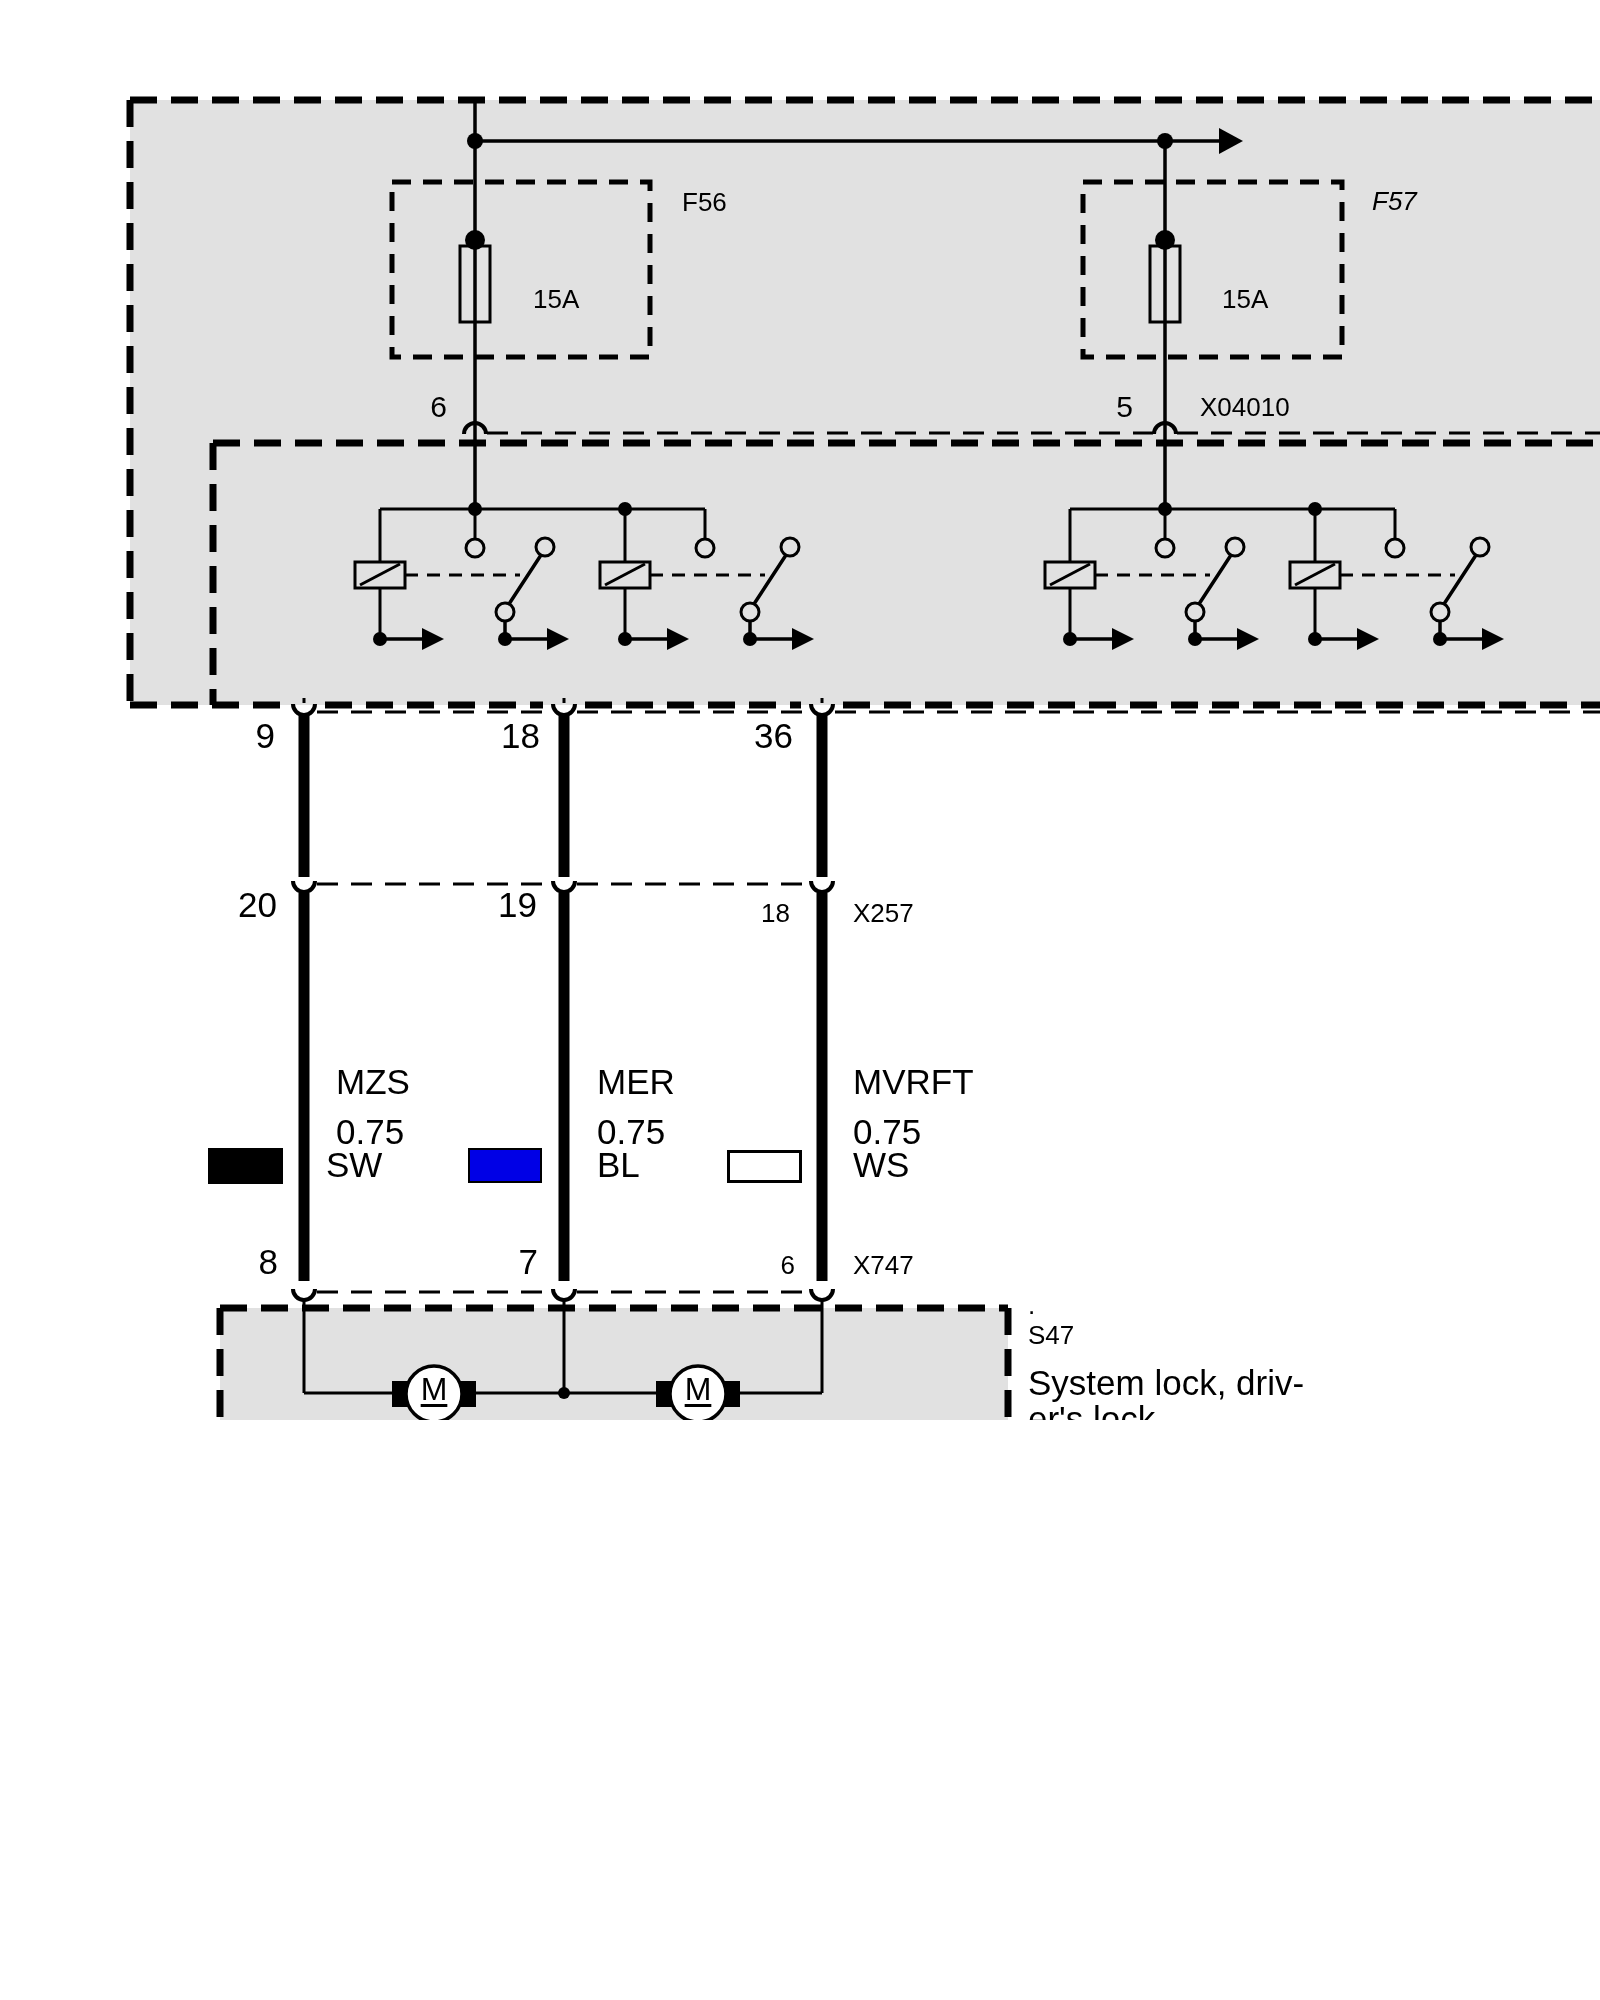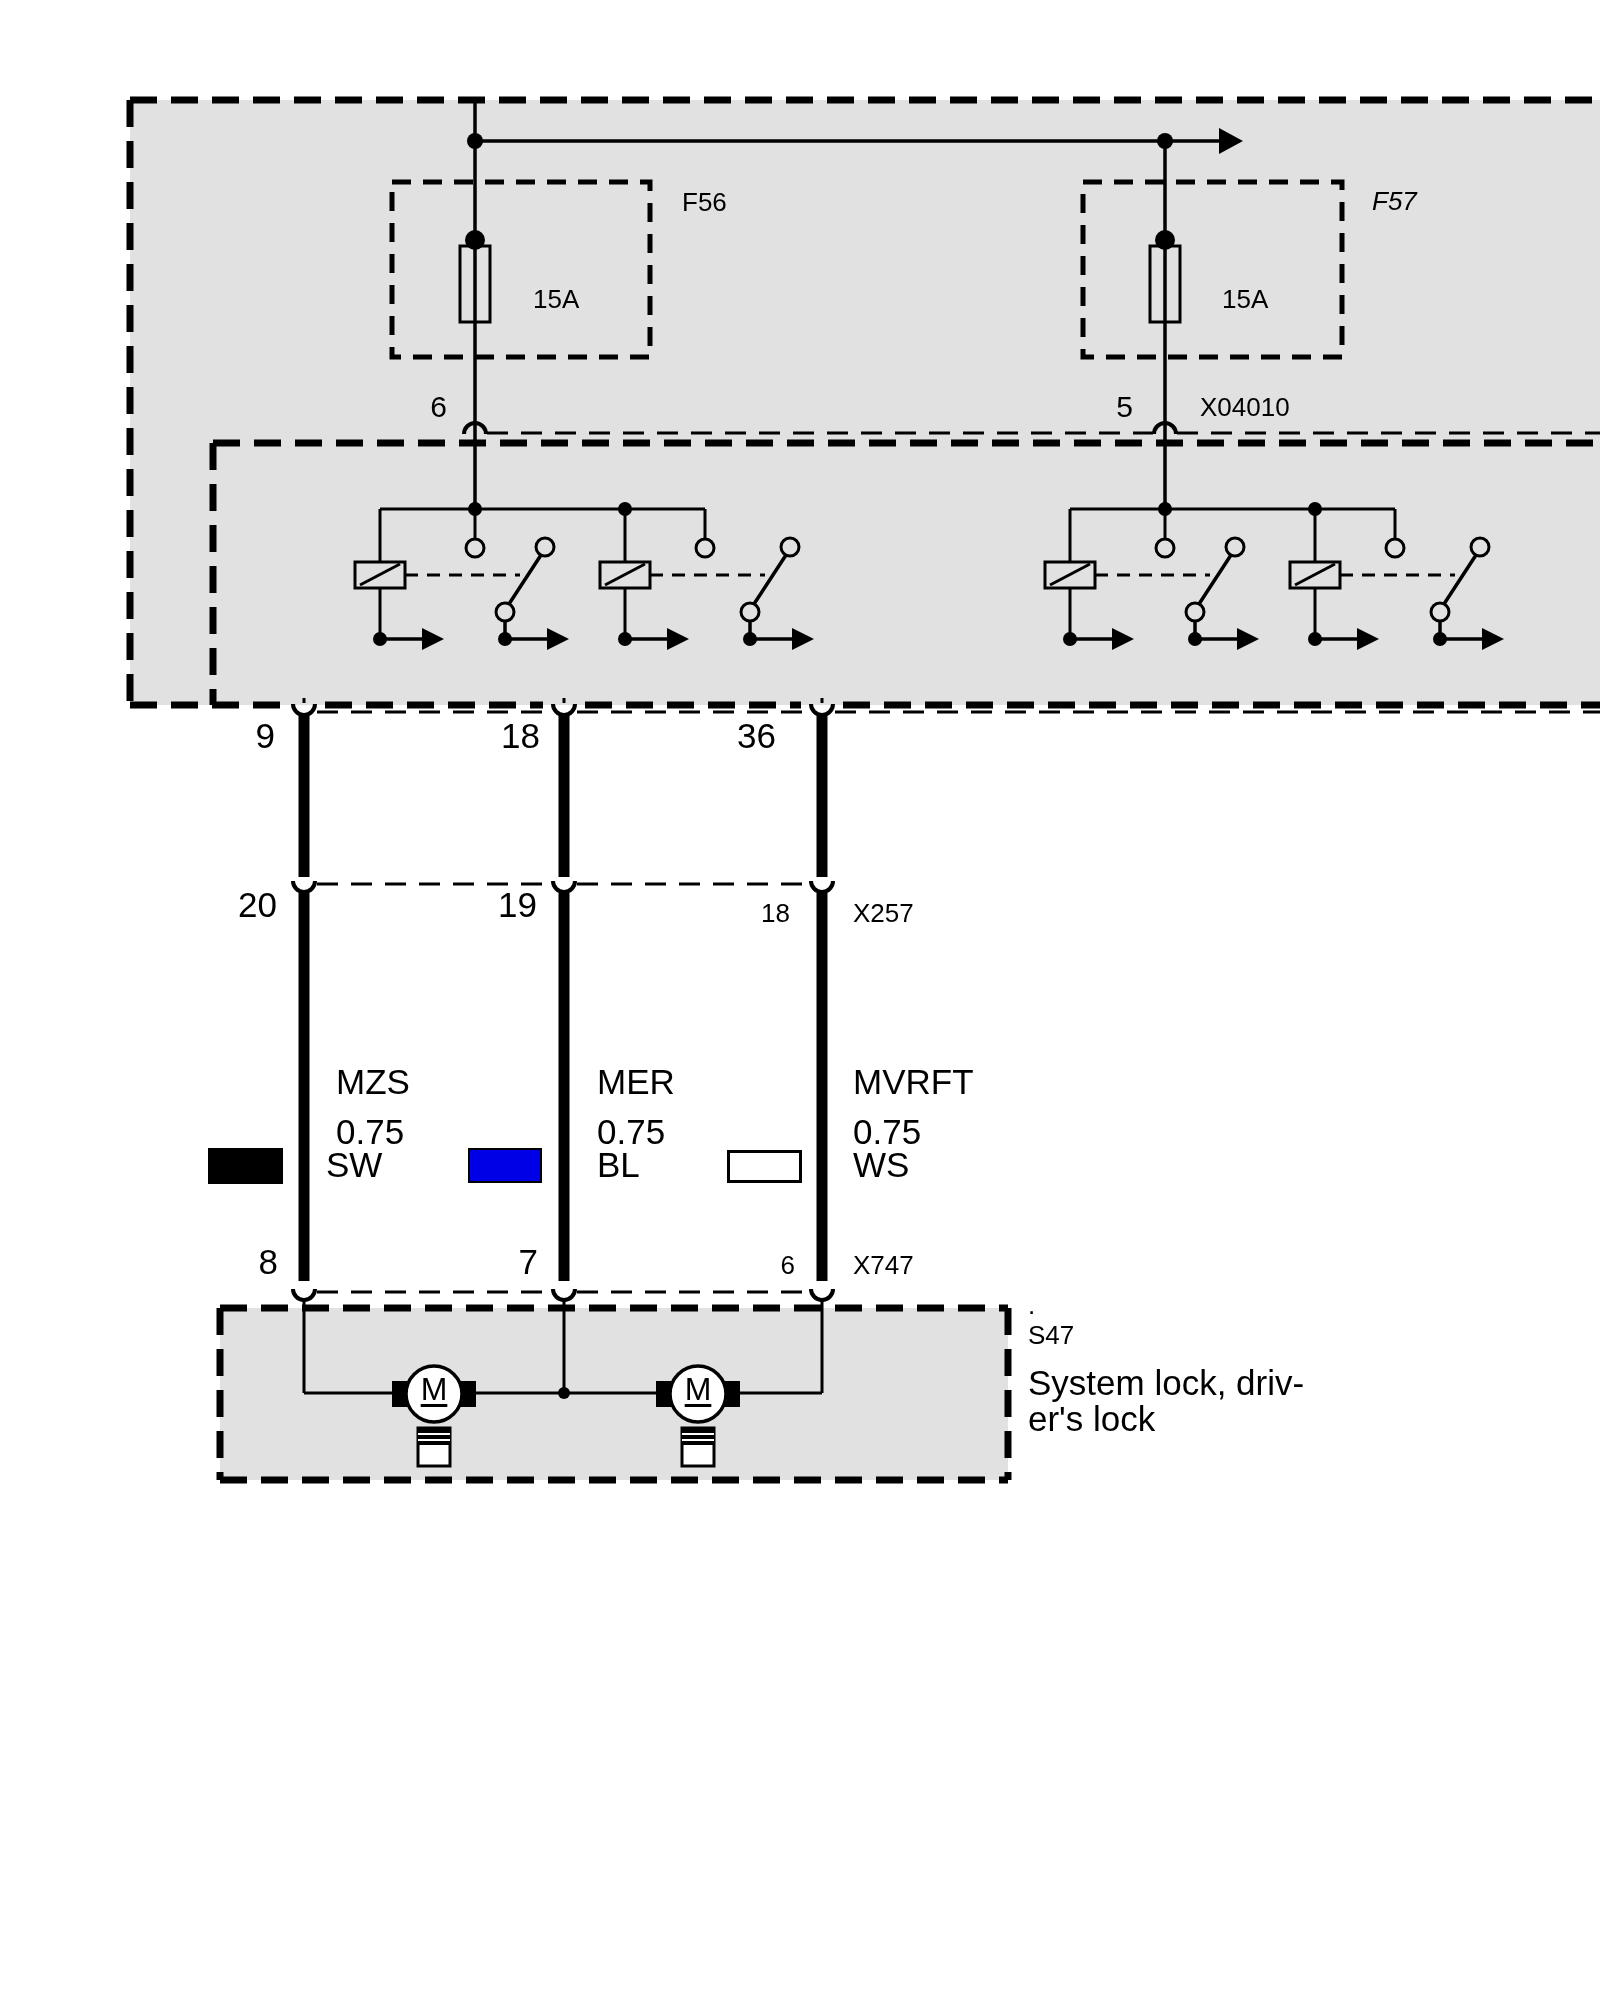--- a/index.html
+++ b/index.html
@@ -1,16 +1,16 @@
 <!DOCTYPE html>
 <html><head>
 <meta charset="utf-8">
 <style>
   html,body{margin:0;padding:0;background:#fff;}
-  .canvas{position:relative;width:1600px;height:2000px;background:#ffffff;overflow:hidden;
+  .canvas{position:relative;width:1600px;height:1420px;background:#ffffff;overflow:hidden;
           font-family:"Liberation Sans","DejaVu Sans",sans-serif;color:#000;}
   svg.layer{position:absolute;left:0;top:0;}
   .lbl{position:absolute;line-height:1;white-space:nowrap;color:#000;}
   .big{font-size:35px;}
   .med{font-size:30px;}
   .small{font-size:26px;}
   .ra{width:120px;text-align:right;}
   .motor-m{font-size:32px;text-decoration:underline;text-underline-offset:4px;width:40px;text-align:center;}
   .swatch{position:absolute;box-sizing:border-box;}
 </style>
@@ -173,21 +173,21 @@
   <div class="lbl small" style="left:533px;top:286px;">15A</div>
   <div class="lbl small" style="left:1372px;top:188px;font-style:italic;">F57</div>
   <div class="lbl small" style="left:1222px;top:286px;">15A</div>
 
   <div class="lbl med ra" style="left:327px;top:392px;">6</div>
   <div class="lbl med ra" style="left:1013px;top:392px;">5</div>
   <div class="lbl small" style="left:1200px;top:394px;text-align:right;">X04010</div>
 
   <div class="lbl big ra" style="left:155px;top:718px;">9</div>
   <div class="lbl big ra" style="left:420px;top:718px;">18</div>
-  <div class="lbl big ra" style="left:656px;top:718px;">36</div>
+  <div class="lbl big ra" style="left:673px;top:718px;">36</div>
 
   <div class="lbl big ra" style="left:157px;top:887px;">20</div>
   <div class="lbl big ra" style="left:417px;top:887px;">19</div>
   <div class="lbl small ra" style="left:670px;top:900px;">18</div>
   <div class="lbl small" style="left:853px;top:900px;">X257</div>
 
   <div class="swatch" style="left: 208px; top: 1148px; width: 75px; height: 36px; border: 2px solid rgb(0, 0, 0); background-color: rgb(0, 0, 0);"></div>
   <div class="lbl big" style="left:336px;top:1064px;">MZS</div>
   <div class="lbl big" style="left:336px;top:1114px;">0.75</div>
   <div class="lbl big" style="left:326px;top:1147px;">SW</div>

